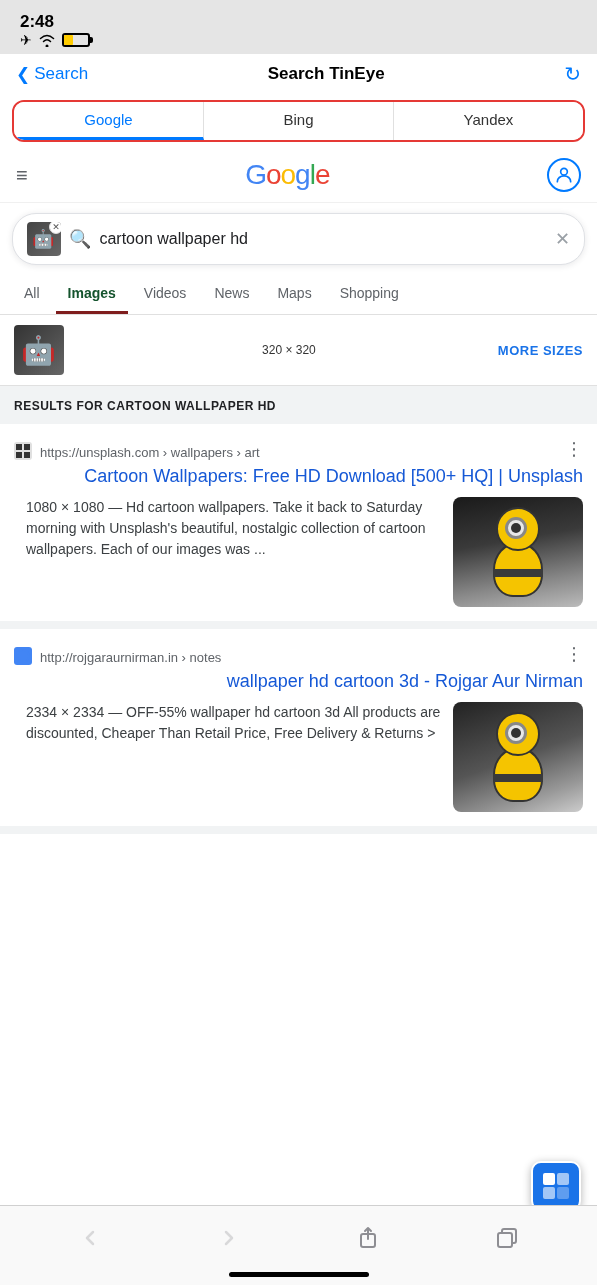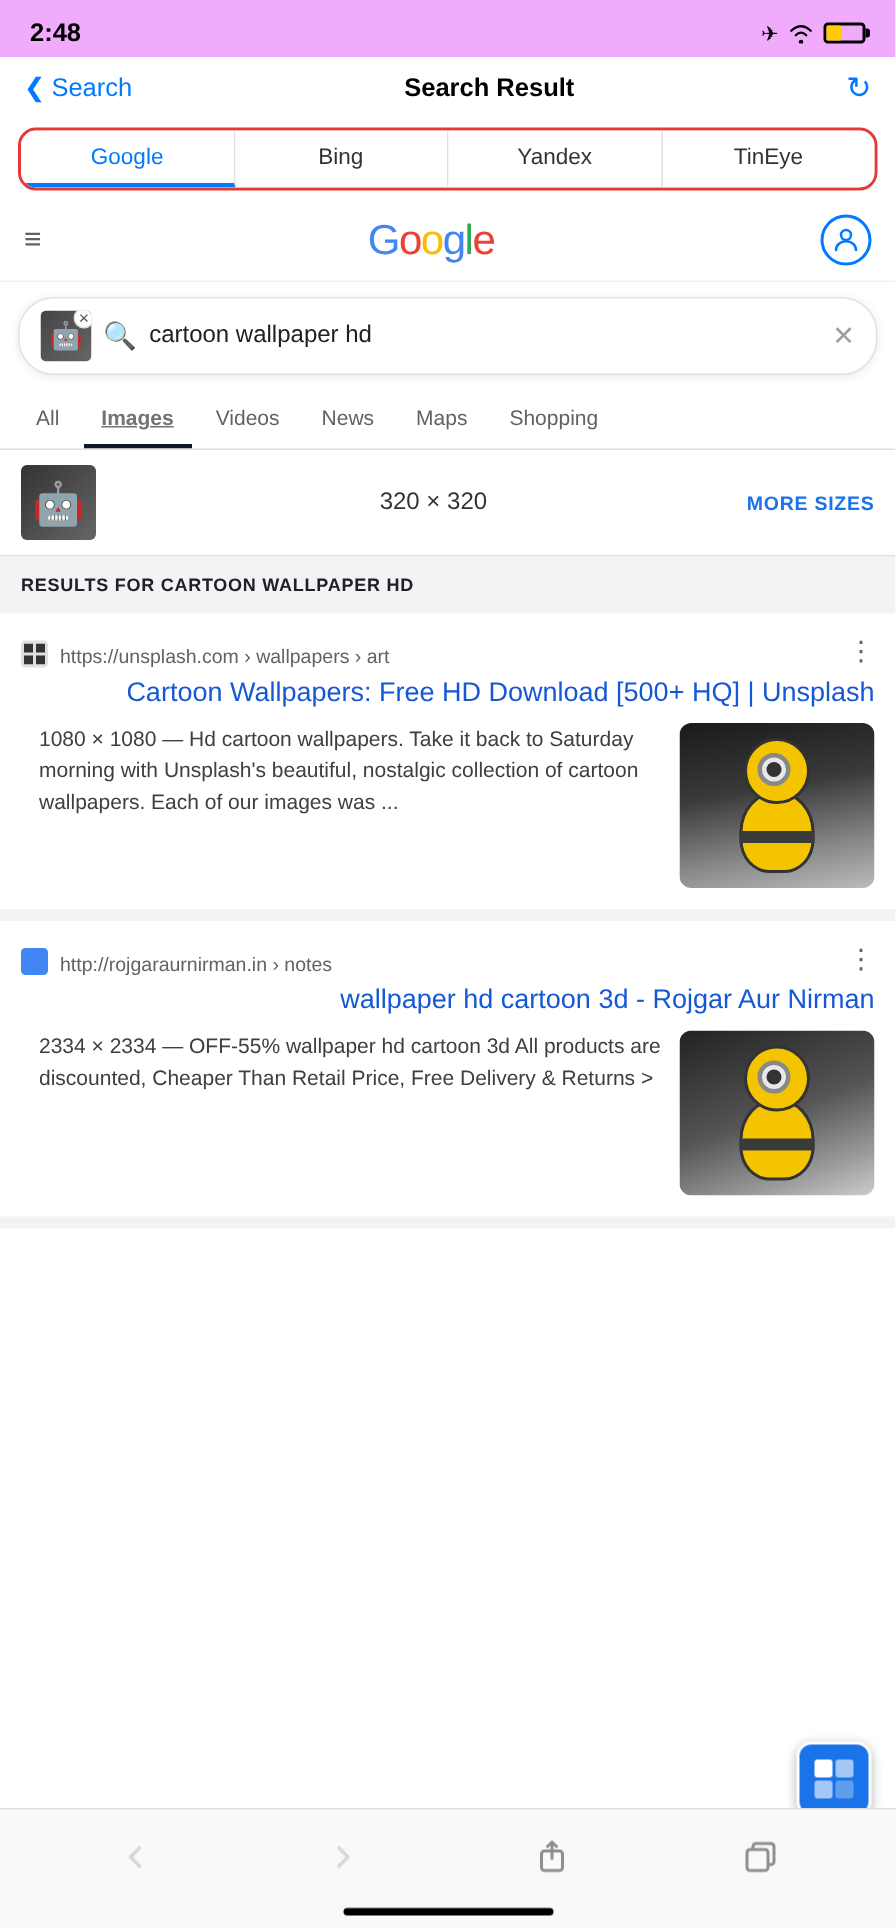--- a/index.html
+++ b/index.html
@@ -9,23 +9,24 @@
       background: #fff;
       width: 597px;
       min-height: 1285px;
       overflow-x: hidden;
     }
 
     
     .status-bar {
       display: flex;
       justify-content: space-between;
-      align-items: center;
+      align-items: flex-start;
       padding: 12px 20px 6px;
-      background: #f0abfc;
+      background: #e5e5e5;
+      flex-direction: column;
     }
     .status-time {
       font-size: 17px;
       font-weight: 600;
       color: #000;
     }
     .status-icons {
       display: flex;
       align-items: center;
       gap: 6px;
@@ -218,24 +219,23 @@
     .cat-tab {
       padding: 10px 12px;
       font-size: 14px;
       color: #5f6368;
       cursor: pointer;
       white-space: nowrap;
       border-bottom: 3px solid transparent;
       flex-shrink: 0;
     }
     .cat-tab.active {
-      color: #737373;
+      color: #14532d;
       font-weight: 600;
-      border-bottom: 3px solid #0f172a;
-      text-decoration: underline;
+      border-bottom: 3px solid #7f1d1d;
     }
 
     
     .image-size-bar {
       display: flex;
       align-items: center;
       justify-content: space-between;
       padding: 10px 14px;
       border-bottom: 1px solid #e0e0e0;
     }
@@ -245,21 +245,21 @@
       background: linear-gradient(135deg, #333 0%, #666 100%);
       border-radius: 4px;
       display: flex;
       align-items: center;
       justify-content: center;
       color: #ffcc00;
       font-size: 28px;
       flex-shrink: 0;
     }
     .size-text {
-      font-size: 16px;
+      font-size: 12px;
       color: #333;
       margin-left: 28px;
     }
     .more-sizes {
       font-size: 13px;
       font-weight: 700;
       color: #1a73e8;
       letter-spacing: 0.5px;
       cursor: pointer;
       padding-left: 12px;
@@ -419,29 +419,28 @@
       <div class="battery-fill"></div>
     </div>
   </div>
 </div>
 
 <div class="nav-bar">
   <div class="nav-back">
     <span>❮</span>
     <span>Search</span>
   </div>
-  <span class="nav-title">Search Result</span>
+  <span class="nav-title">Search TinEye</span>
   <span class="nav-refresh">↻</span>
 </div>
 
 <div class="engine-tabs-container">
   <div class="engine-tab active">Google</div>
   <div class="engine-tab">Bing</div>
   <div class="engine-tab">Yandex</div>
-  <div class="engine-tab">TinEye</div>
 </div>
 
 <div class="google-header">
   <div class="hamburger-icon">≡</div>
   <div class="google-logo">
     <span>G</span><span>o</span><span>o</span><span>g</span><span>l</span><span>e</span>
   </div>
   <div class="account-icon">
     <svg width="20" height="20" viewBox="0 0 24 24" fill="none">
       <circle cx="12" cy="8" r="4" stroke="#007aff" stroke-width="2"></circle>

